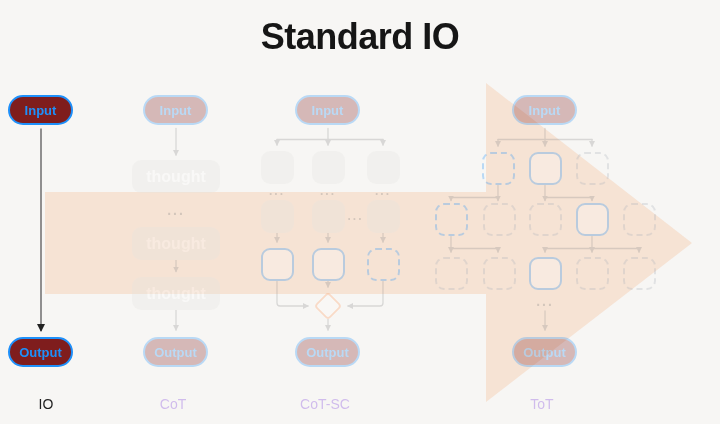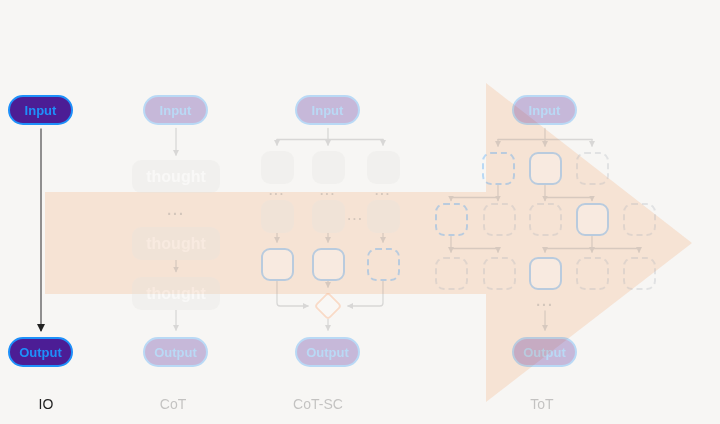--- a/index.html
+++ b/index.html
@@ -5,42 +5,43 @@
   html,body{margin:0;padding:0;background:#fff;}
   .stage{position:relative;width:720px;height:424px;background:#f7f6f4;overflow:hidden;
          font-family:"Liberation Sans","DejaVu Sans",sans-serif;}
   .watermark{position:absolute;left:0;top:0;width:720px;height:424px;
          background:rgba(246,189,148,.33);
          clip-path:polygon(45px 192px,486px 192px,486px 83px,692px 243px,486px 402px,486px 294px,45px 294px);}
   .title{position:absolute;left:0;top:17px;width:720px;margin:0;text-align:center;
          font-size:36px;line-height:40px;font-weight:700;letter-spacing:-.5px;color:#161616;}
   .faded{opacity:.28;}
   .pill{position:absolute;width:61px;height:26px;border:2.5px solid var(--accent-blue,#1e90fa);
-        border-radius:16px;background:#4c1d95;color:var(--accent-blue,#1e90fa);
+        border-radius:16px;background:#7f1d1d;color:var(--accent-blue,#1e90fa);
         font-weight:700;font-size:13px;display:flex;align-items:center;justify-content:center;}
   .gbox{position:absolute;width:88px;height:33px;border-radius:9px;background:var(--node-gray,#e4e4e1);
         color:#fff;font-weight:700;font-size:16px;display:flex;align-items:center;justify-content:center;text-align:right;}
   .sq{position:absolute;width:33px;height:33px;border-radius:9px;box-sizing:border-box;}
   .sq.gray{background:var(--node-gray,#e4e4e1);}
   .sq.blue{border:2px solid var(--accent-blue,#1e90fa);background:#fff;}
   .sq.dblue{border:2px dashed var(--accent-blue,#1e90fa);}
   .sq.dgray{border:2px dashed #a9b0ba;}
   .dots{position:absolute;transform:translate(-50%,-50%);color:#7c7c7c;font-weight:700;
         font-size:14px;letter-spacing:2px;line-height:1;white-space:nowrap;}
-  .xlabel{position:absolute;transform:translateX(-50%);font-size:14px;color:#404040;white-space:nowrap;}
+  .xlabel{position:absolute;transform:translateX(-50%);font-size:14px;color:#6d28d9;white-space:nowrap;}
   .xlabel.dark{color:#1f1f1f;}
   .conn{position:absolute;left:0;top:0;pointer-events:none;}
 </style>
 </head>
 <body>
 
 <div class="stage">
 
   <div class="watermark"></div>
 
+  <h1 class="title">Standard IO</h1>
 
   <section>
     <svg class="conn" width="720" height="424" viewBox="0 0 720 424">
       <defs>
         <marker id="ahio" markerWidth="8" markerHeight="8" refX="7" refY="4" orient="auto" markerUnits="userSpaceOnUse">
           <path d="M0,0 L8,4 L0,8 Z" fill="#222"></path>
         </marker>
       </defs>
       <line x1="41" y1="128.5" x2="41" y2="331" stroke="#4b4b4b" stroke-width="1.2" marker-end="url(#ahio)"></line>
     </svg>
@@ -101,21 +102,21 @@
     <div class="dots" style="left:328px;top:191px;font-size:12px">...</div>
     <div class="dots" style="left:383px;top:191px;font-size:12px">...</div>
     <div class="sq gray" style="left:260.5px;top:200px"></div>
     <div class="sq gray" style="left:311.5px;top:200px"></div>
     <div class="sq gray" style="left:366.5px;top:200px"></div>
     <div class="dots" style="left:355.5px;top:216px;font-size:12px">...</div>
     <div class="sq blue" style="left:260.5px;top:248px"></div>
     <div class="sq blue" style="left:311.5px;top:248px"></div>
     <div class="sq dblue" style="left:366.5px;top:248px"></div>
     <div class="pill" style="left:295px;top:337px">Output</div>
-    <div class="xlabel" style="left:318px;top:396px">CoT-SC</div>
+    <div class="xlabel" style="left:325px;top:396px">CoT-SC</div>
   </section>
 
   <section class="faded">
     <svg class="conn" width="720" height="424" viewBox="0 0 720 424">
       <defs>
         <marker id="ahtot" markerWidth="6" markerHeight="6" refX="5" refY="3" orient="auto" markerUnits="userSpaceOnUse">
           <path d="M0,0 L6,3 L0,6 Z" fill="#8a8a8a"></path>
         </marker>
       </defs>
       <g stroke="#8a8a8a" stroke-width="1.3" fill="none" stroke-linecap="round" stroke-linejoin="round">

